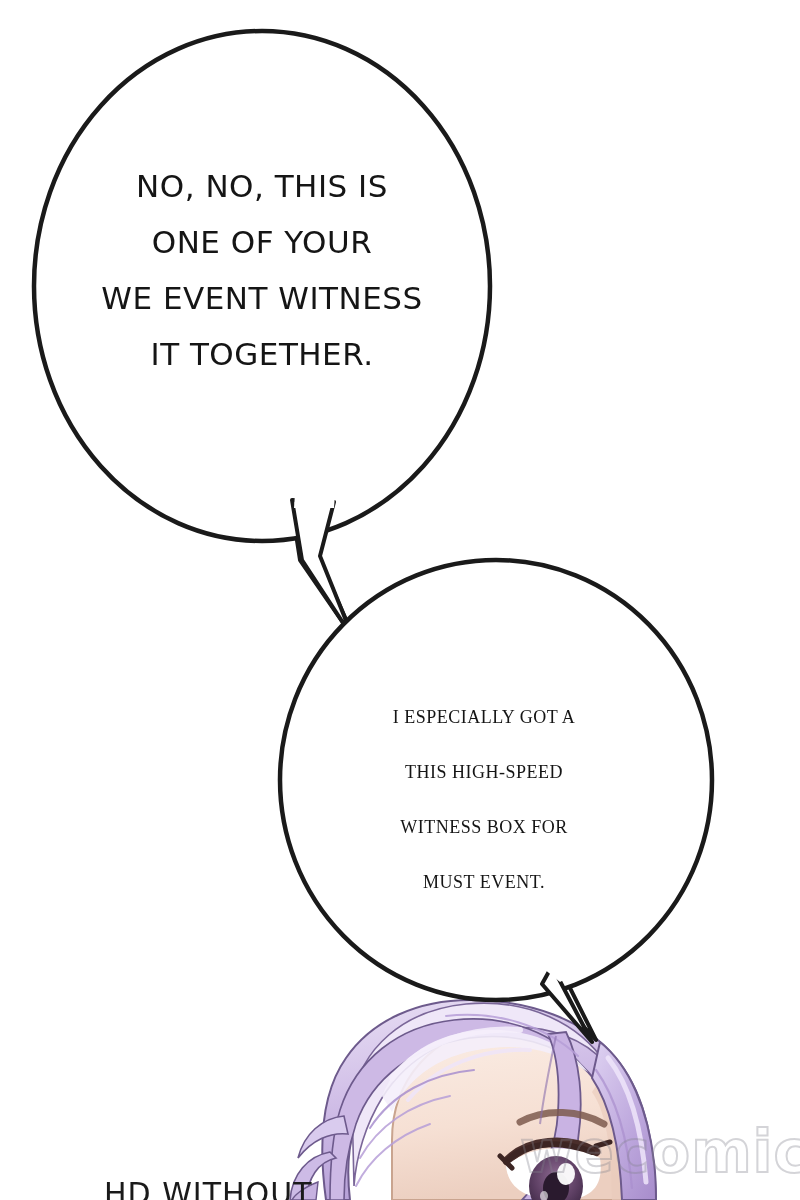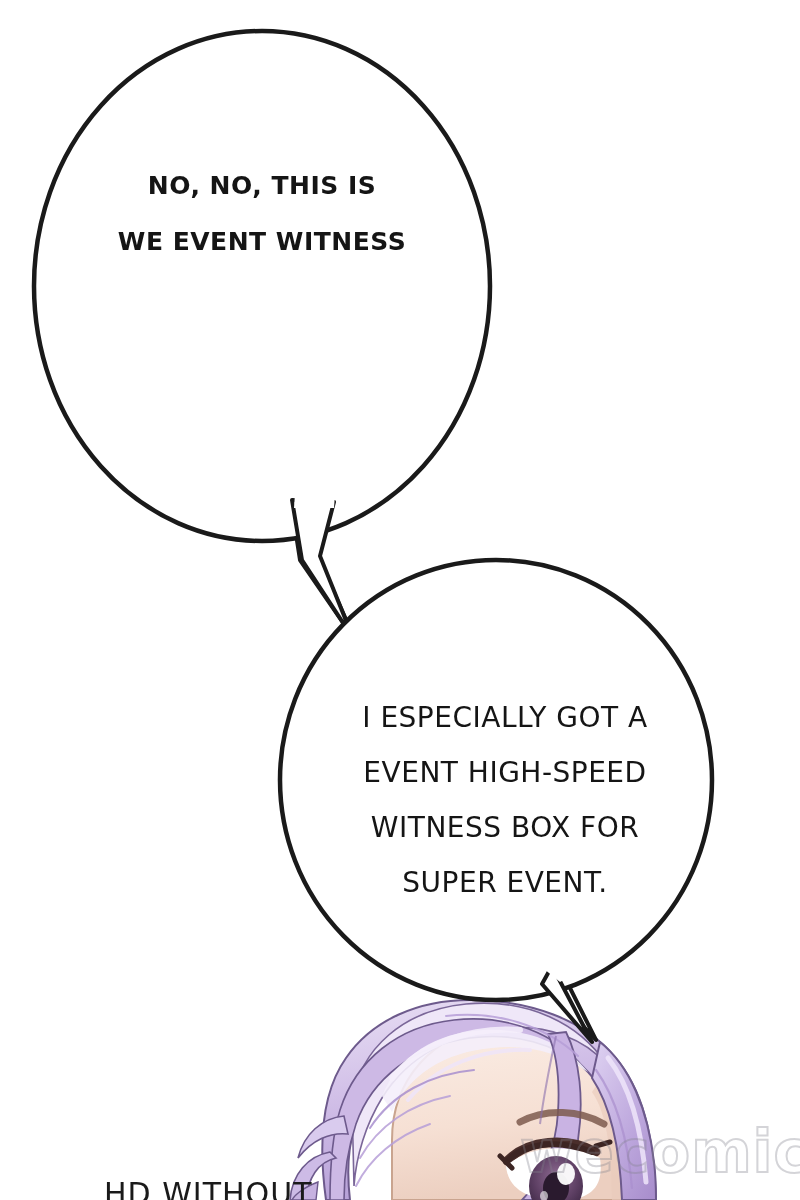--- a/index.html
+++ b/index.html
@@ -41,31 +41,31 @@
     font-weight: 400;
     letter-spacing: 0.5px;
     white-space: nowrap;
     user-select: none;
   }
 
   #bubble-1-text {
     left: 60px;
     top: 158px;
     width: 404px;
-    font-size: 25px;
+    font-size: 31px;
     line-height: 56px;
-    font-weight: bold;
   }
 
   #bubble-2-text {
-    left: 305px;
+    left: 284px;
     top: 690px;
     width: 400px;
-    font-size: 28px;
+    font-size: 18px;
     line-height: 55px;
+    font-family: Liberation Serif, serif;
   }
 
   .bubble-line {
     display: block;
   }
 
   
   #narration-cut {
     position: absolute;
     left: 104px;
@@ -243,27 +243,29 @@
         <ellipse cx="496" cy="780" rx="216" ry="220" fill="#ffffff" stroke="#1a1a1a" stroke-width="4.5"></ellipse>
         <path d="M 552 966 L 592 1042 L 542 984 Z" fill="#ffffff" stroke="#1a1a1a" stroke-width="4" stroke-linejoin="round"></path>
         <path d="M 548 952 L 582 970 L 560 982 L 538 964 Z" fill="#ffffff"></path>
       </g>
 
     </g>
   </svg>
 
   <div id="bubble-1-text" class="bubble-text">
     <span class="bubble-line">NO, NO, THIS IS</span>
+    <span class="bubble-line">ONE OF YOUR</span>
     <span class="bubble-line">WE EVENT WITNESS</span>
+    <span class="bubble-line">IT TOGETHER.</span>
   </div>
 
   <div id="bubble-2-text" class="bubble-text">
     <span class="bubble-line">I ESPECIALLY GOT A</span>
-    <span class="bubble-line">EVENT HIGH-SPEED</span>
+    <span class="bubble-line">THIS HIGH-SPEED</span>
     <span class="bubble-line">WITNESS BOX FOR</span>
-    <span class="bubble-line">SUPER EVENT.</span>
+    <span class="bubble-line">MUST EVENT.</span>
   </div>
 
   <div id="narration-cut">HD WITHOUT</div>
 
   <div id="watermark">wecomics</div>
 
 </div>
 
 </body></html>

